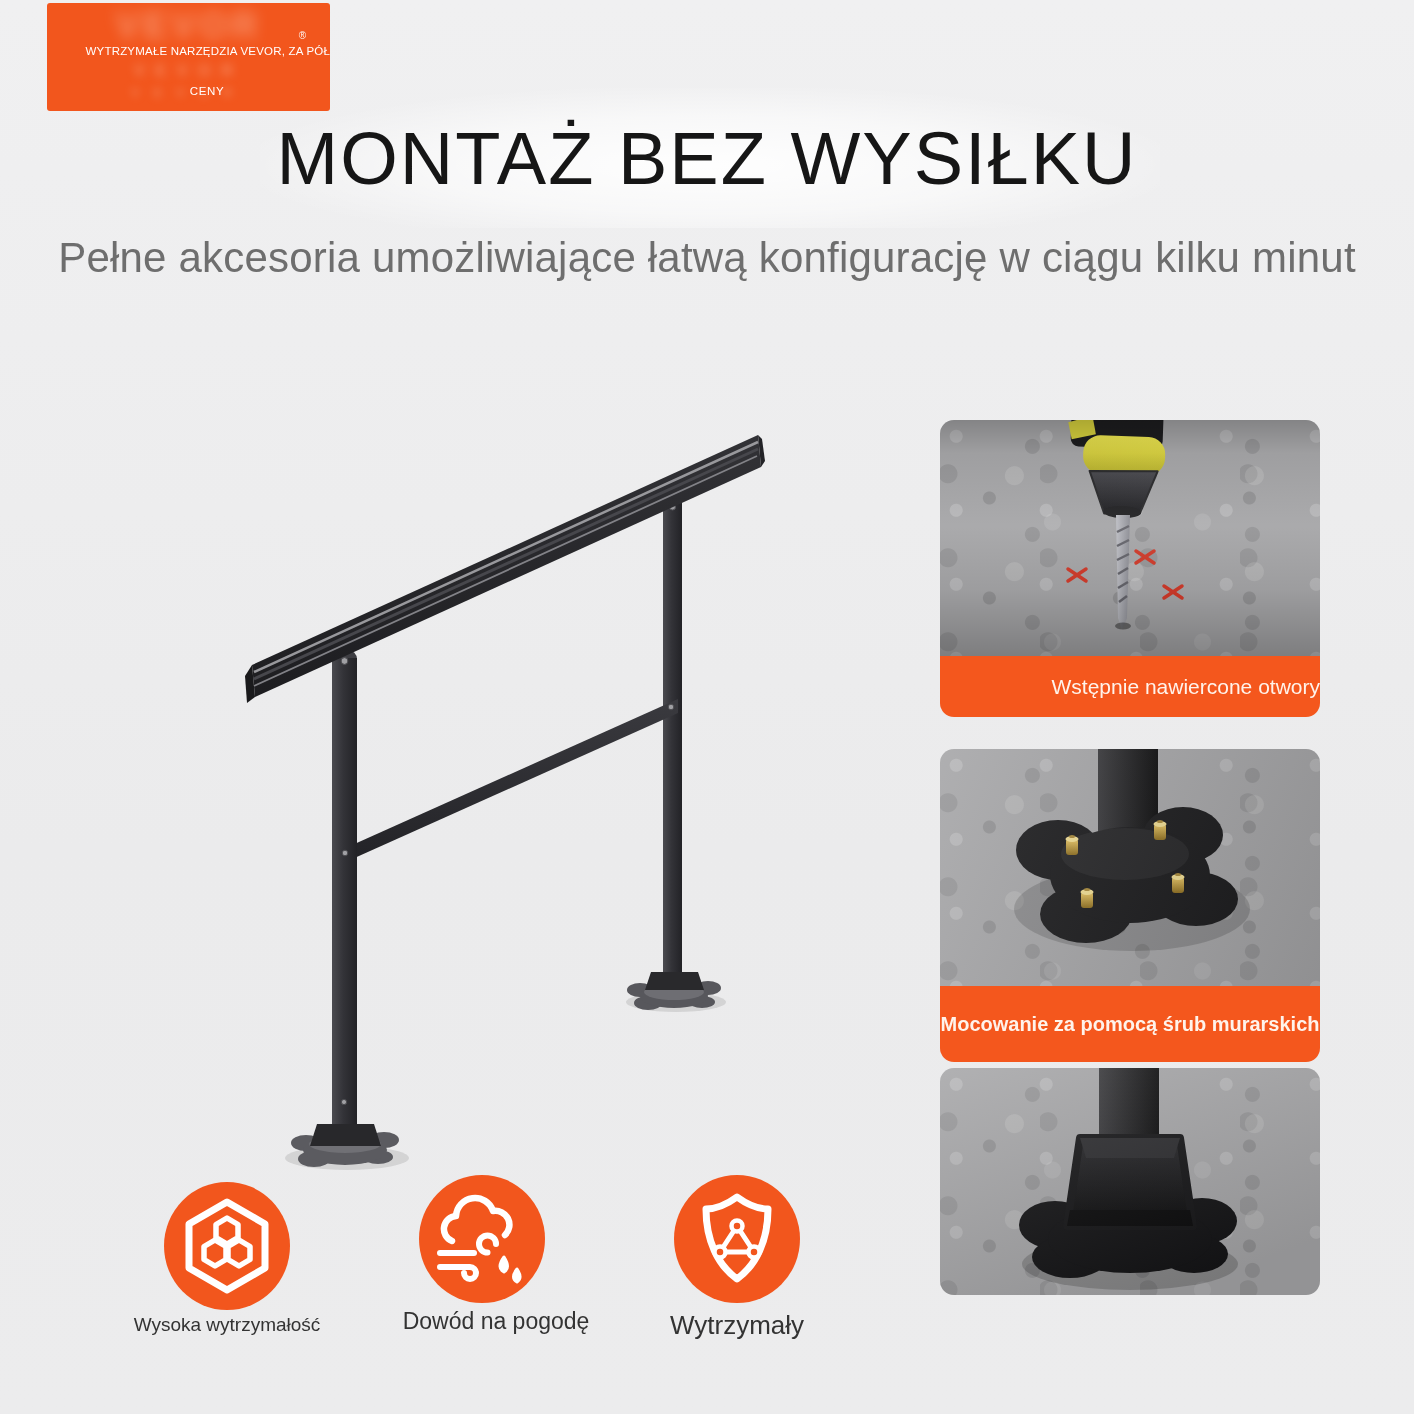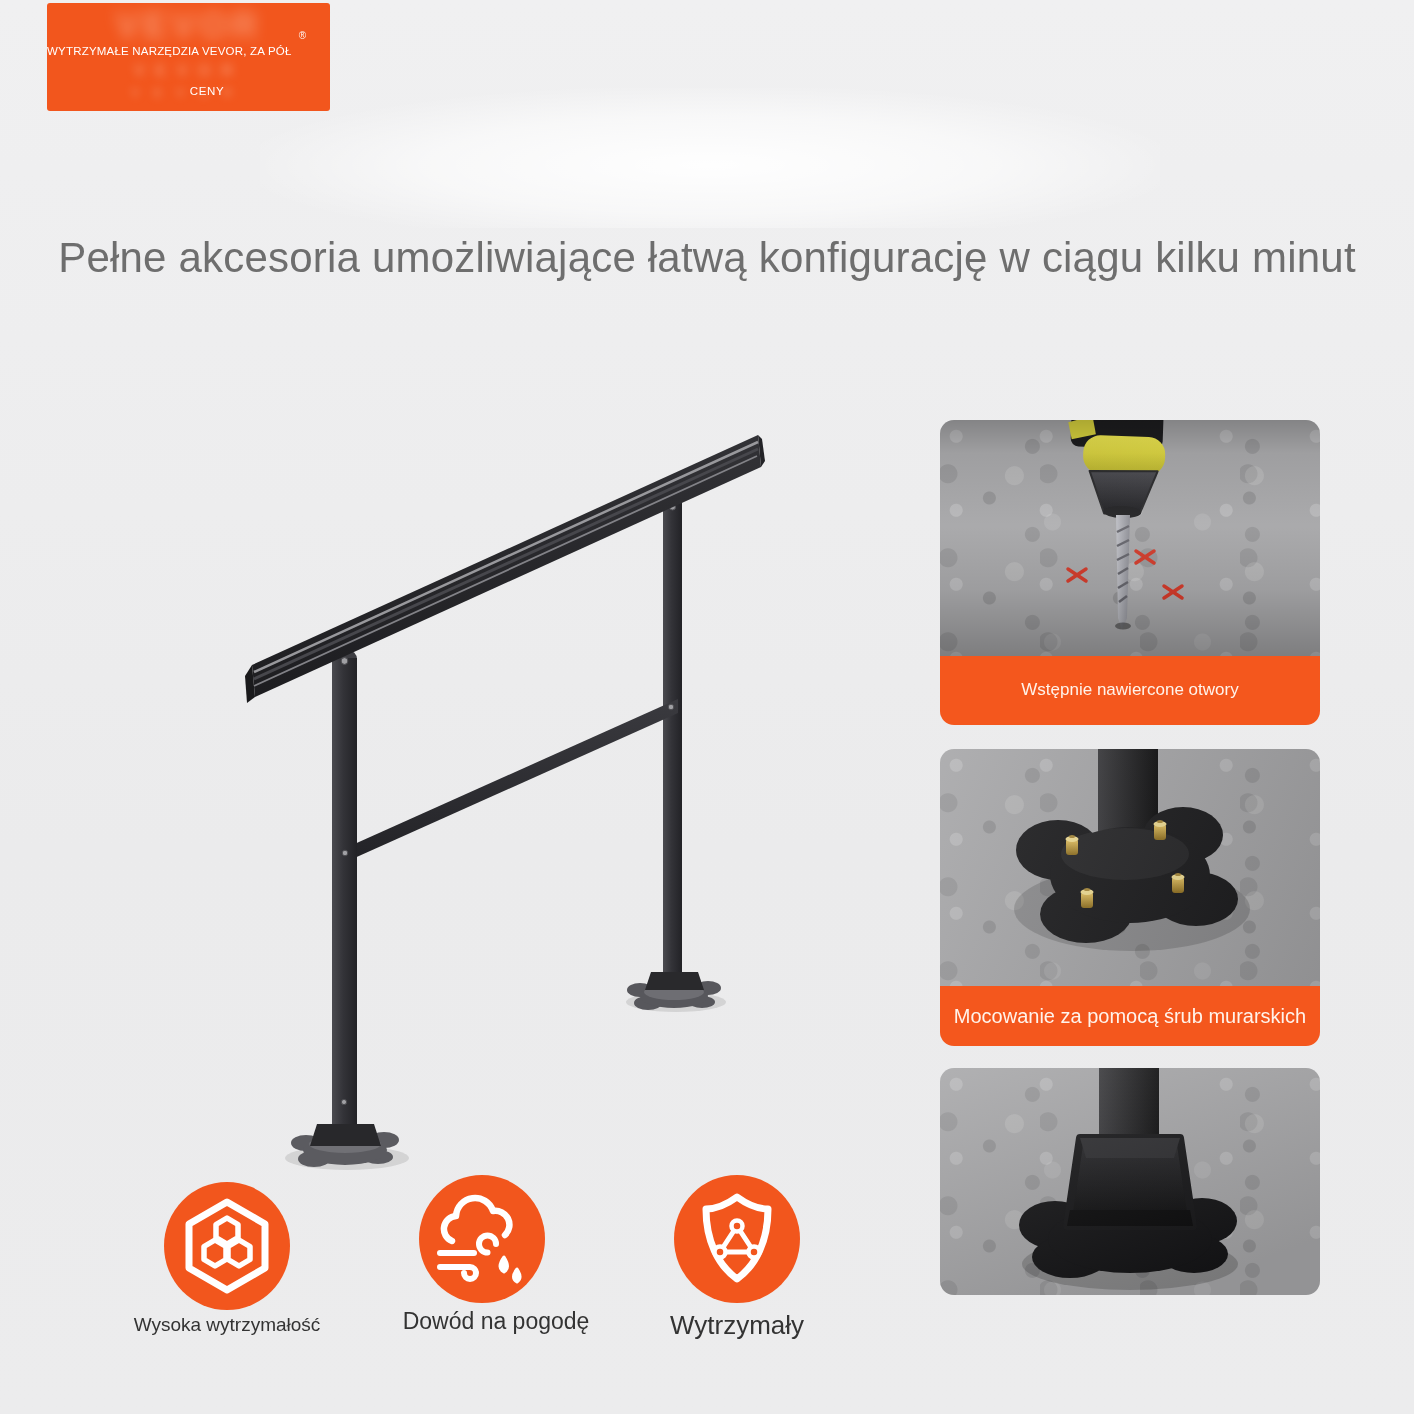--- a/index.html
+++ b/index.html
@@ -9,21 +9,21 @@
   .title-glow{position:absolute;left:260px;top:88px;width:900px;height:140px;
       background:radial-gradient(ellipse at 50% 55%, rgba(255,255,255,.95) 0%, rgba(255,255,255,.55) 45%, rgba(255,255,255,0) 75%);}
   
   .logo{position:absolute;left:47px;top:3px;width:283px;height:108px;background:#f2561d;border-radius:3px;overflow:hidden;}
   .logo .wm-top{position:absolute;left:0;right:0;top:2px;text-align:center;font-size:36px;font-weight:bold;
       color:rgba(255,236,226,.38);filter:blur(7px);letter-spacing:4px;}
   .logo .wm-mid{position:absolute;left:0;right:0;top:58px;text-align:center;font-size:17px;font-weight:bold;
       color:rgba(255,228,216,.34);filter:blur(5px);letter-spacing:10px;}
   .logo .wm-bottom{position:absolute;left:0;right:0;top:82px;text-align:center;font-size:13px;font-weight:bold;
       color:rgba(255,224,210,.30);filter:blur(4px);letter-spacing:14px;}
-  .logo .line1{position:absolute;left:0;right:0;top:42px;text-align:left;font-size:11.5px;color:#ffffff;letter-spacing:.2px;}
+  .logo .line1{position:absolute;left:0;right:0;top:42px;text-align:right;font-size:11.5px;color:#ffffff;letter-spacing:.2px;}
   .logo .line2{position:absolute;left:0;right:0;top:82px;text-align:center;font-size:11.5px;color:#ffffff;letter-spacing:.6px;padding-left:37px;}
   .logo .reg{position:absolute;right:24px;top:27px;font-size:10px;color:rgba(255,255,255,.95);}
   
   .title{position:absolute;left:0;right:0;top:116px;text-align:center;font-size:74px;font-weight:normal;
       color:#161616;letter-spacing:2px;white-space:nowrap;}
   .subtitle{position:absolute;left:0;right:0;top:234px;text-align:center;font-size:42px;color:#6e6e6e;letter-spacing:.2px;}
   
   .product-svg{position:absolute;left:230px;top:425px;width:545px;height:745px;}
   
   .step-card{position:absolute;left:940px;width:380px;border-radius:14px;overflow:hidden;display:flex;flex-direction:column;}
@@ -37,22 +37,22 @@
       radial-gradient(circle at 75% 85%, rgba(255,255,255,.10) 0 8px, rgba(255,255,255,0) 9px),
       radial-gradient(circle at 8% 64%, rgba(0,0,0,.09) 0 9px, rgba(0,0,0,0) 10px);
     background-size:90px 74px,120px 96px,110px 88px,130px 100px,150px 120px,100px 84px;}
   .step-photo svg{position:absolute;left:0;top:0;display:block;}
   .step-photo .light{position:absolute;inset:0;pointer-events:none;}
   .photo-1 .light{background:linear-gradient(180deg, rgba(0,0,0,.20) 0%, rgba(0,0,0,.04) 14%, rgba(255,255,255,.06) 45%, rgba(0,0,0,.05) 72%, rgba(0,0,0,.24) 100%);}
   .photo-2 .light{background:linear-gradient(115deg, rgba(255,255,255,.11) 0%, rgba(0,0,0,.13) 100%);}
   .photo-3 .light{background:linear-gradient(160deg, rgba(255,255,255,.13) 0%, rgba(0,0,0,.11) 85%);}
   .step-caption{background:#f4571d;color:#fff3eb;display:flex;align-items:center;justify-content:center;
       text-align:center;line-height:1.3;}
-  .card-1{top:420px;} .card-1 .step-photo{height:236px;} .card-1 .step-caption{height:69px;font-size:17px;}
-  .card-2{top:749px;} .card-2 .step-photo{height:237px;} .card-2 .step-caption{height:60px;font-size:20px;}
+  .card-1{top:420px;} .card-1 .step-photo{height:236px;} .card-1 .step-caption{height:61px;font-size:21px;justify-content:flex-end;}
+  .card-2{top:749px;} .card-2 .step-photo{height:237px;} .card-2 .step-caption{height:76px;font-size:20px;font-weight:bold;}
   .card-3{top:1068px;} .card-3 .step-photo{height:227px;} .card-3 .step-caption{height:70px;font-size:22px;}
   .card-3 .step-caption span{max-width:310px;}
   
   .feature-icon{position:absolute;width:126px;height:128px;border-radius:50%;background:#f2561d;
       display:flex;align-items:center;justify-content:center;}
   .f1{left:164px;top:1182px;} .f2{left:419px;top:1175px;} .f3{left:674px;top:1175px;}
   .feature-label{position:absolute;width:280px;text-align:center;color:#333333;}
   .fl1{left:87px;top:1314px;font-size:19px;}
   .fl2{left:356px;top:1308px;font-size:23px;}
   .fl3{left:597px;top:1310px;font-size:26px;}
@@ -66,20 +66,21 @@
 
   <div class="logo">
     <div class="wm-top">VEVOR</div>
     <div class="wm-mid">VEVOR</div>
     <div class="wm-bottom">VEVOR</div>
     <div class="line1">WYTRZYMAŁE NARZĘDZIA VEVOR, ZA PÓŁ</div>
     <div class="line2">CENY</div>
     <div class="reg">®</div>
   </div>
 
+  <div class="title">MONTAŻ BEZ WYSIŁKU</div>
   <div class="subtitle">Pełne akcesoria umożliwiające łatwą konfigurację w ciągu kilku minut</div>
 
   <svg class="product-svg" viewBox="230 425 545 745">
     <defs>
       <linearGradient id="pGrad" x1="0" y1="0" x2="1" y2="0">
         <stop offset="0" stop-color="#4a4a4f"></stop>
           <stop offset=".45" stop-color="#333338"></stop>
           <stop offset="1" stop-color="#222226"></stop>
       </linearGradient>
       <linearGradient id="railGrad" x1="0" y1="0" x2="0" y2="1">

